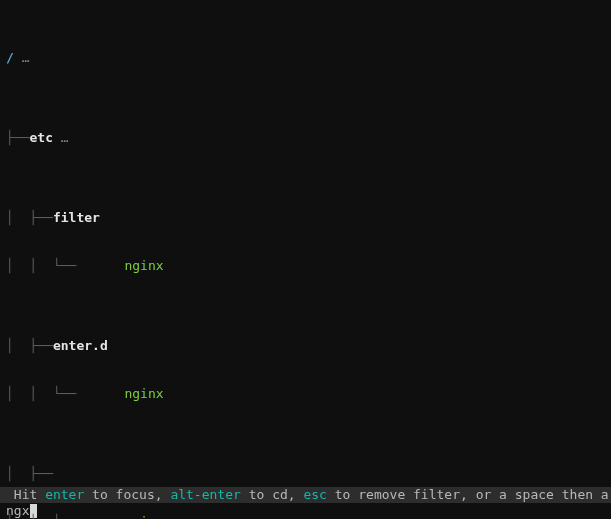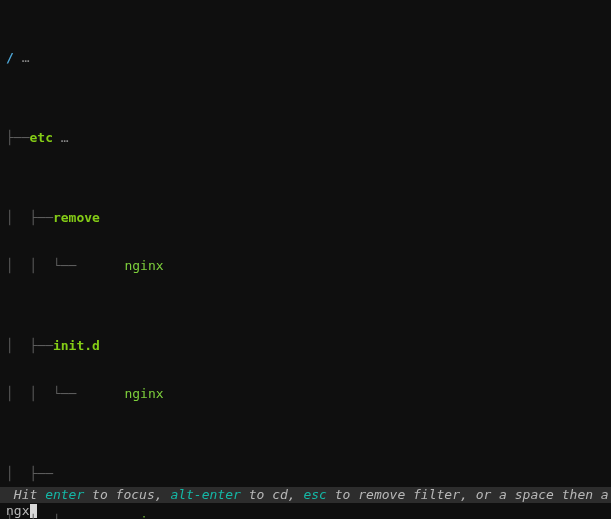--- a/index.html
+++ b/index.html
@@ -30,37 +30,36 @@
   }
   .row {
     height: 16px;
     display: flex;
     align-items: center;
     position: relative;
     padding-right: 8px;
   }
   .row > span { position: relative; z-index: 1; }
   .branch { color: #5c5c5c; }
-  .dir    { color: #84cc16; font-weight: bold; }
+  .dir    { color: #e5e5e5; font-weight: bold; }
   .match  { color: #7dcf3c; margin-left: 48px; }
   .root   { color: #4fa8d8; font-weight: bold; }
   .ellip  { color: #888; }
 
   .status {
     position: absolute;
     left: 0; right: 0;
     bottom: 16px;
     height: 16px;
     background: #2d2d2d;
     color: #b8b8b8;
     padding: 0 6px;
     display: flex;
     align-items: center;
     white-space: pre;
-    font-style: italic;
   }
   .status .hl { color: #14b8a6; }
 
   .input {
     position: absolute;
     left: 0; right: 0; bottom: 0;
     height: 16px;
     background: #0f0f0f;
     color: #b8b8b8;
     padding: 0 6px;
@@ -89,31 +88,31 @@
     
     <div class="row">
       <span class="branch">├──</span>
       <span class="dir">etc</span>
       <span class="ellip">&nbsp;…</span>
     </div>
 
     
     <div class="row">
       <span class="branch">│  ├──</span>
-      <span class="dir">remove</span>
+      <span class="dir">filter</span>
     </div>
     <div class="row">
       <span class="branch">│  │  └──</span>
       <span class="match">nginx</span>
     </div>
 
     
     <div class="row">
       <span class="branch">│  ├──</span>
-      <span class="dir">init.d</span>
+      <span class="dir">enter.d</span>
     </div>
     <div class="row">
       <span class="branch">│  │  └──</span>
       <span class="match">nginx</span>
     </div>
 
     
     <div class="row">
       <span class="branch">│  ├──</span>
     </div>

